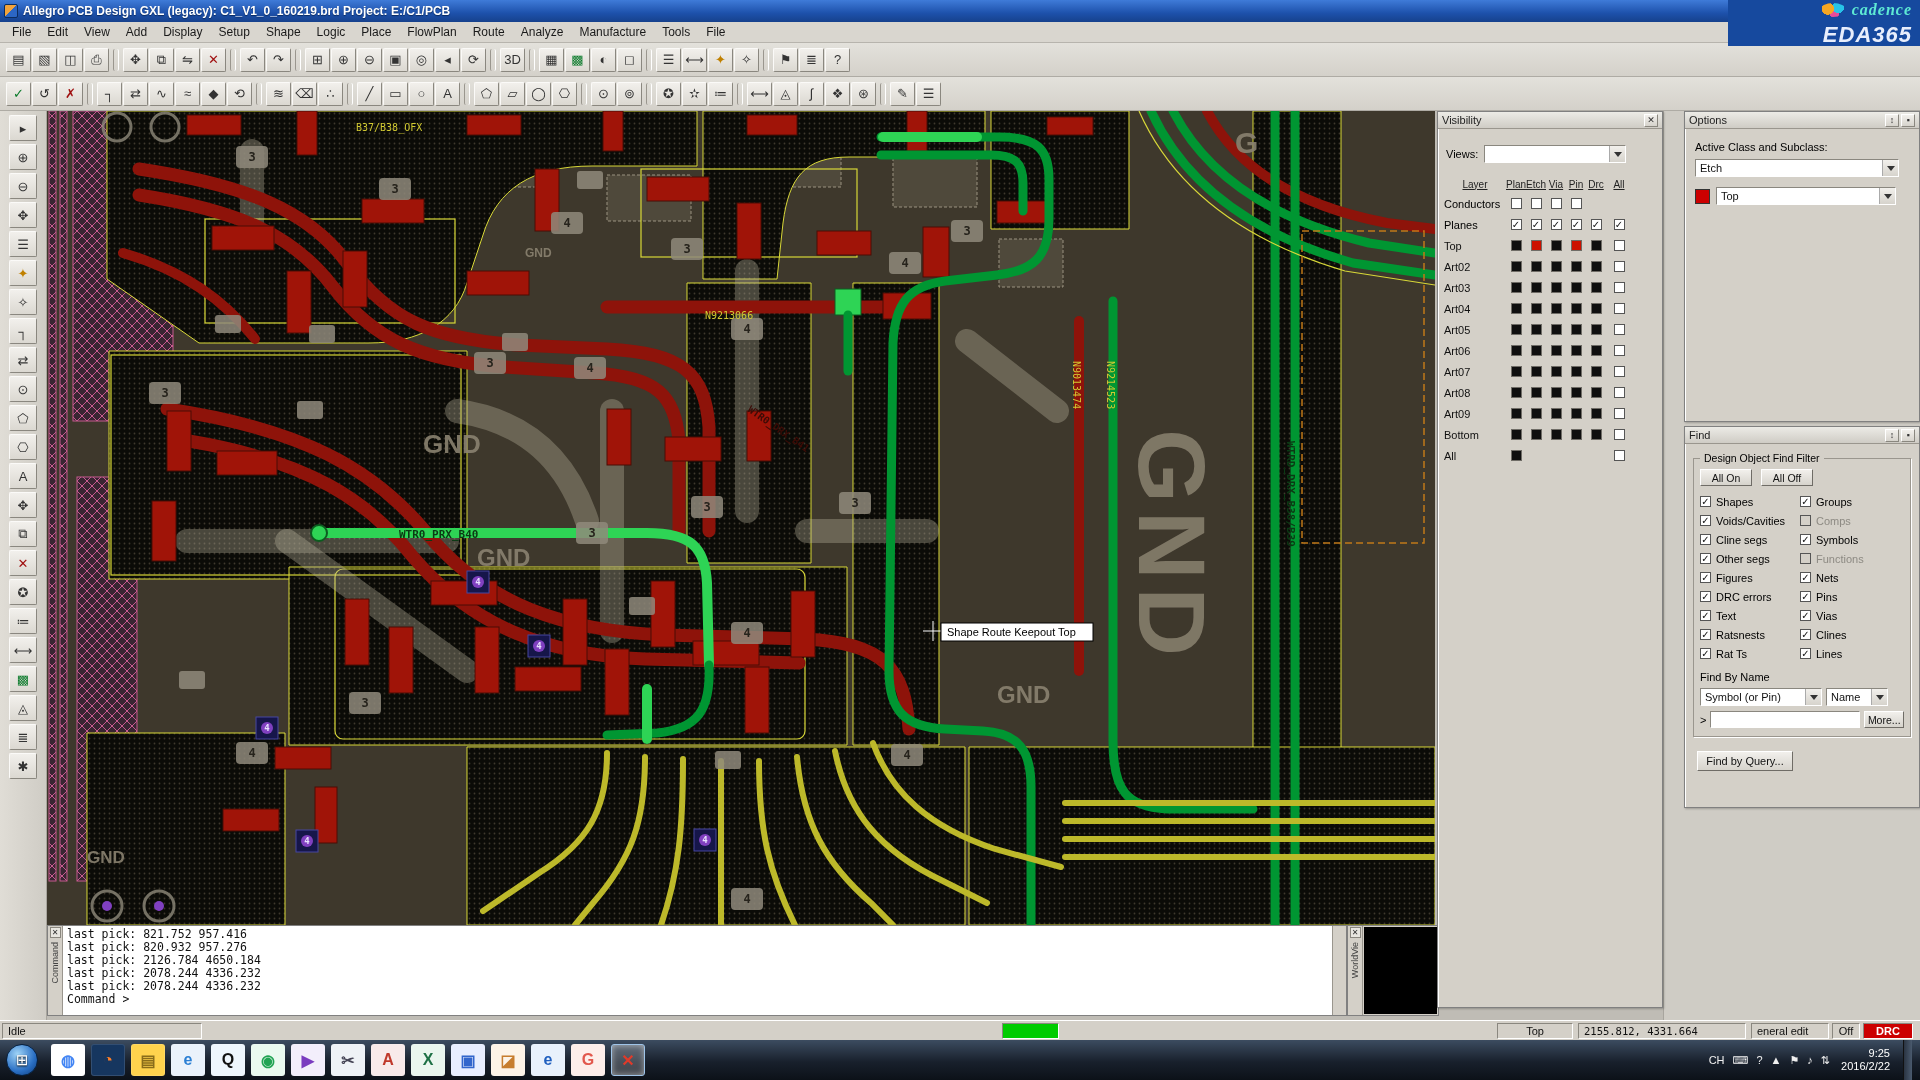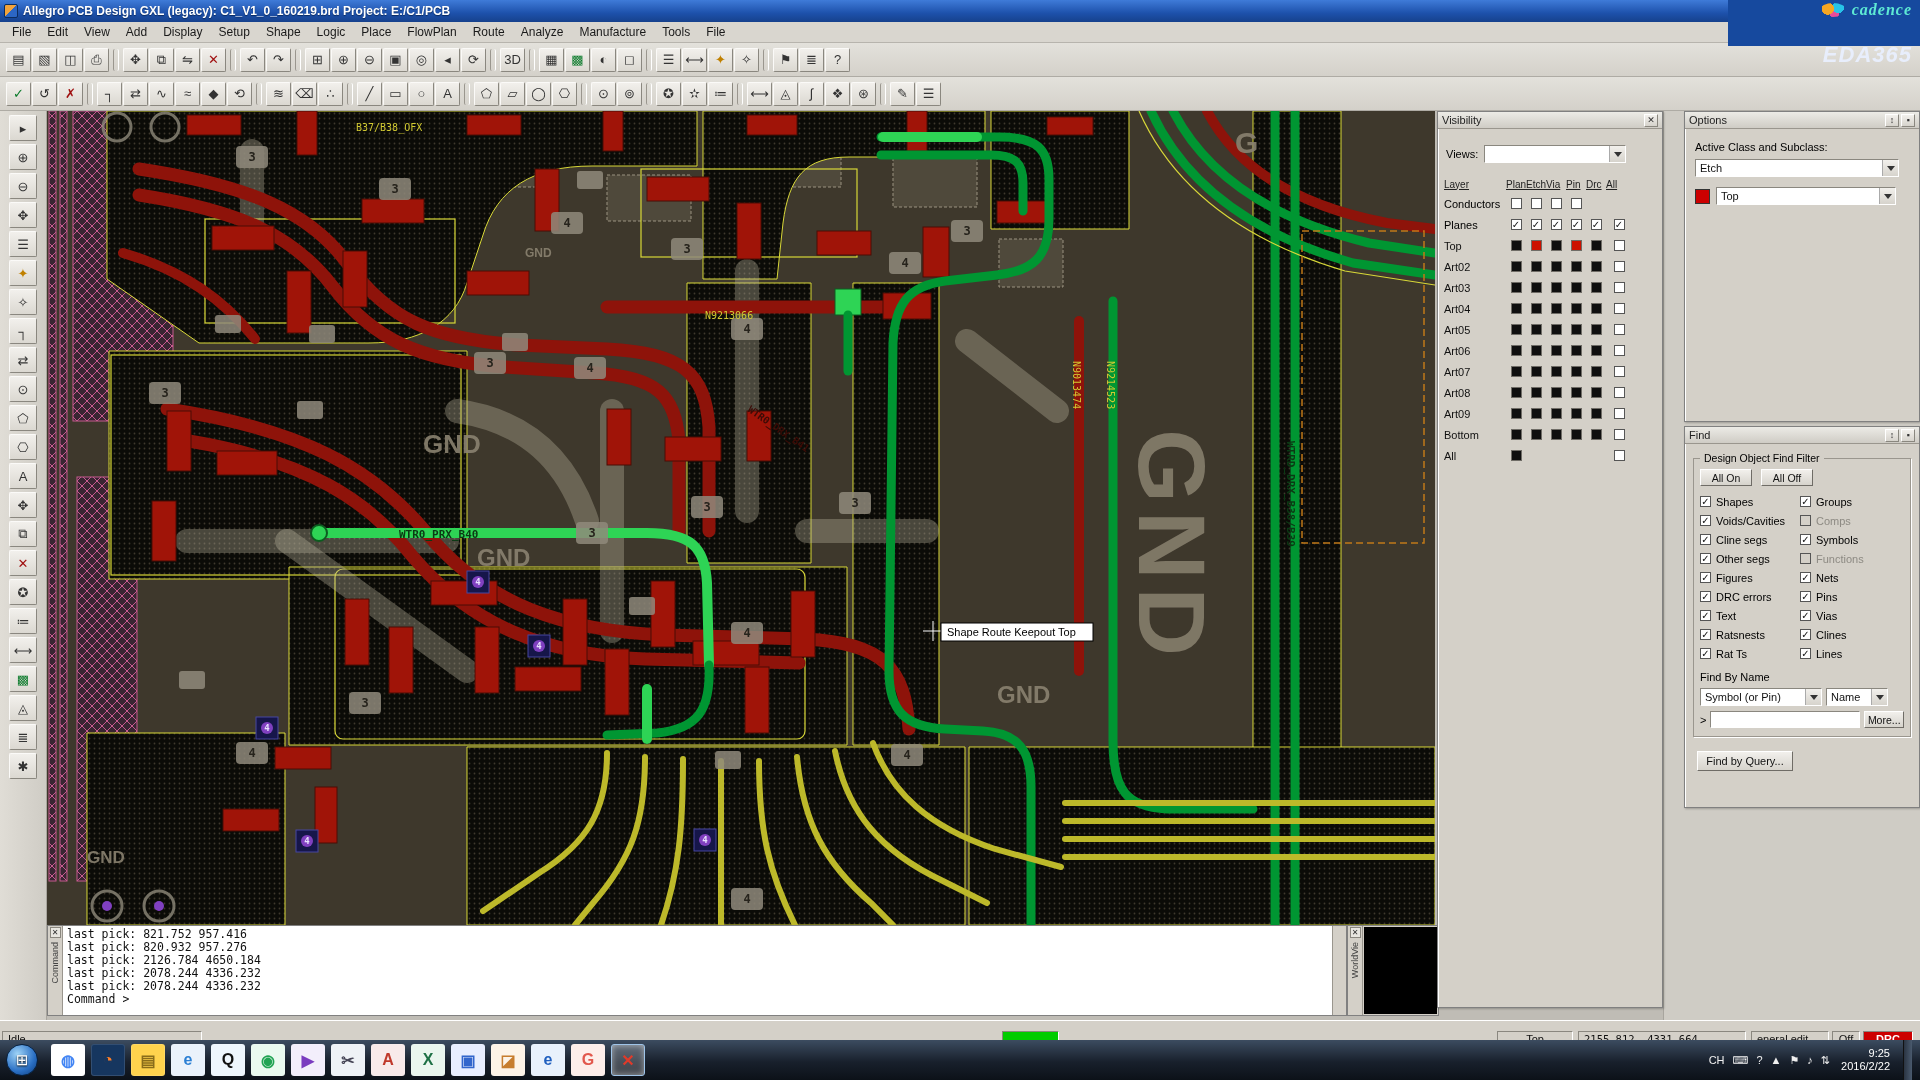--- a/index.html
+++ b/index.html
@@ -27,21 +27,21 @@
   #brand { position:absolute; right:0; top:0; width:192px; height:46px; background:#16499e; z-index:40;
     display:flex; flex-direction:column; align-items:flex-end; padding:1px 8px 0 8px; }
   #brand .cadrow { display:flex; align-items:center; gap:6px; height:20px; }
   #brand .splash { width:26px; height:14px; border-radius:50%;
     background:radial-gradient(circle at 30% 40%,#f5a623 0 30%,transparent 31%),
                radial-gradient(circle at 70% 30%,#27c4e8 0 28%,transparent 29%),
                radial-gradient(circle at 55% 75%,#e84c9a 0 26%,transparent 27%); }
   #brand .cadence { color:#5eead4; font-style:italic; font-weight:bold; font-size:16px; letter-spacing:1px;
     font-family:"Liberation Serif",serif; }
   #brand .redline { width:100%; height:2px; background:#e01818; margin:1px 0 2px 0; }
-  #brand .eda { color:#e8eefc; font-weight:bold; font-size:22px; letter-spacing:1px; font-style:italic;margin-top:20px; }
+  #brand .eda { color:#e8eefc; font-weight:bold; font-size:22px; letter-spacing:1px; font-style:italic; }
 
   
   #menubar { position:absolute; left:0; top:22px; width:1920px; height:21px; background:#d9d6cf;
     border-bottom:1px solid #b7b4ad; display:flex; align-items:center; padding-left:4px; z-index:20; }
   .menu-item { padding:2px 8px; color:#1a1a1a; font-size:12px; }
 
   
   .toolbar { position:absolute; left:0; width:1920px; height:34px; background:linear-gradient(#e3e1db,#d4d1ca);
     border-bottom:1px solid #aeaba4; display:flex; align-items:center; padding-left:6px; gap:1px; z-index:10; }
   #toolbar1 { top:43px; } #toolbar2 { top:77px; }
@@ -72,21 +72,21 @@
   
   #visibility { left:1437px; top:0; width:226px; height:897px; }
   #visibility .body { padding:8px 6px; }
   .views-row { display:flex; align-items:center; gap:6px; margin:8px 2px 12px 2px; font-size:11px; }
   .combo { background:#fff; border:1px solid; border-color:#8a877f #fff #fff #8a877f; height:18px;
     display:flex; align-items:center; justify-content:space-between; padding-left:4px; font-size:11px; color:#111; }
   .combo .arr { width:16px; height:16px; background:linear-gradient(#f2f0ec,#d6d3cc);
     border-left:1px solid #aaa; display:flex; align-items:center; justify-content:center; }
   .combo .arr::after { content:""; border:4px solid transparent; border-top:5px solid #333; margin-top:5px; }
   .vis-grid { display:grid; grid-template-columns:62px repeat(5,20px) 26px; align-items:center; height:21px; }
-  .vis-grid.hdr { height:18px; font-size:10px; }
+  .vis-grid.hdr { height:18px; font-size:10px;text-align:center; }
   .vis-grid.hdr span { text-decoration:underline; color:#222; }
   .vis-grid .rowname { font-size:11px; color:#111; }
   .sq { width:11px; height:11px; border:1px solid #6f6c66; justify-self:center; }
   .sq:not([data-color]) { visibility:hidden; }
   .cb { width:11px; height:11px; border:1px solid #555; background:#fff; justify-self:center;
     display:flex; align-items:center; justify-content:center; font-size:10px; line-height:10px; color:#111; }
   .cb[data-checked="true"]::after { content:"✓"; }
   .cond-label { font-size:11px; }
 
   
@@ -123,21 +123,21 @@
   #console .clines { flex:1; padding:2px 4px; font-family:"DejaVu Sans Mono",monospace; font-size:11.5px; color:#111; line-height:13px; overflow:hidden; }
   #console .scroll { width:14px; background:#d4d0c8; border-left:1px solid #9a968e; }
 
   
   #worldview { position:absolute; left:1347px; top:814px; width:92px; height:91px; background:#d4d0c8; border:1px solid #808080; display:flex; }
   #worldview .wvcontent { flex:1; background:#000; margin:1px; }
 
   
   #statusbar { position:absolute; left:0; top:1020px; width:1920px; height:20px; background:#d4d0c8;
     border-top:1px solid #fff; font-size:11px; color:#111; }
-  .seg { position:absolute; top:10px; height:16px; border:1px solid; border-color:#8a877f #fff #fff #8a877f;
+  .seg { position:absolute; top:2px; height:16px; border:1px solid; border-color:#8a877f #fff #fff #8a877f;
     display:flex; align-items:center; padding:0 5px; white-space:nowrap; overflow:hidden; }
   #seg-idle { left:2px; width:200px; }
   #seg-prog { left:1002px; width:57px; padding:0; } #seg-prog .fill { width:100%; height:100%; background:#00cc00; }
   #seg-layer { left:1497px; width:76px; justify-content:center; }
   #seg-coords { left:1578px; width:168px; font-family:"DejaVu Sans Mono",monospace; font-size:10.5px; }
   #seg-mode { left:1751px; width:78px; }
   #seg-off { left:1832px; width:28px; justify-content:center; }
   #seg-drc { left:1863px; width:50px; background:#cc0000; color:#fff; justify-content:center; font-weight:bold; }
 
   

